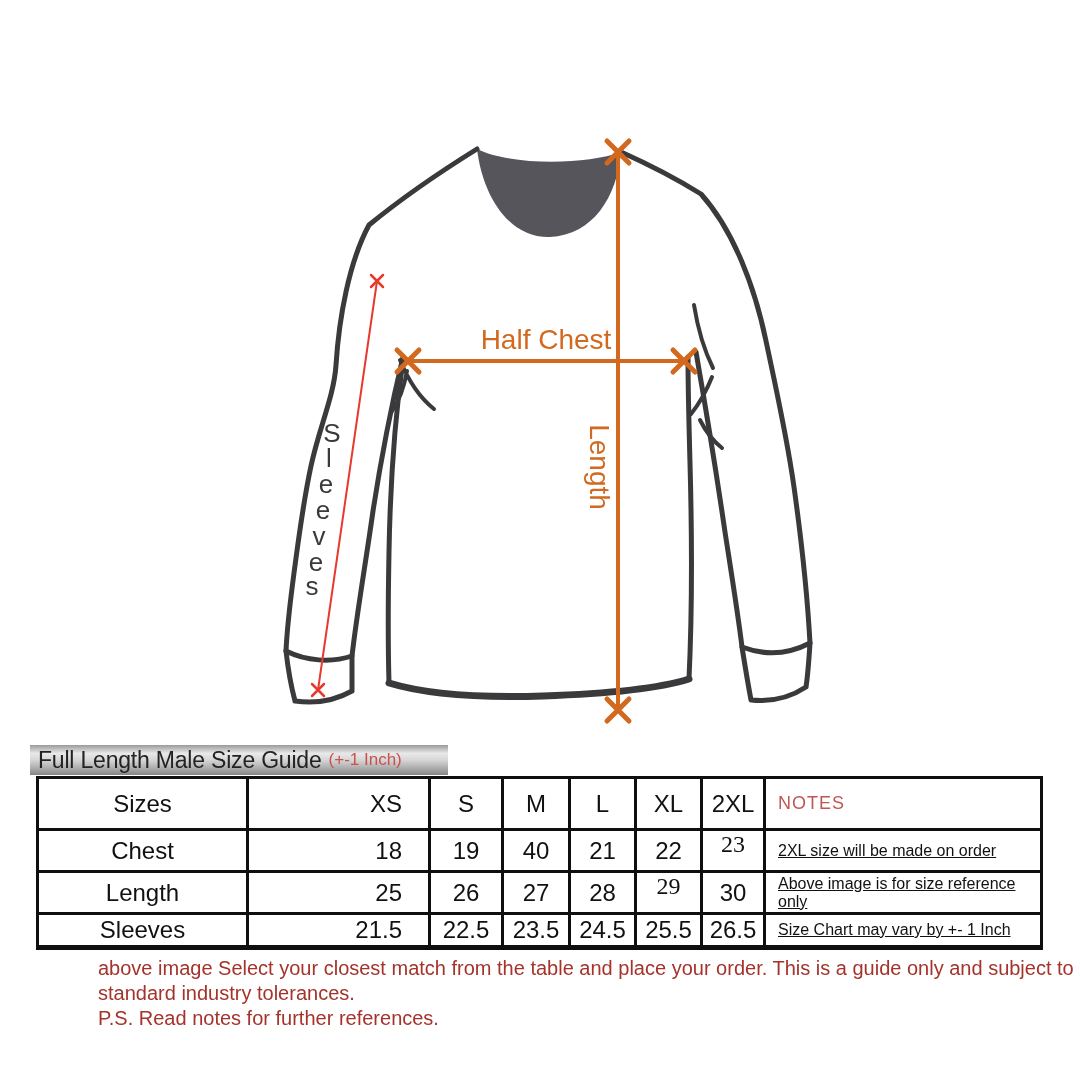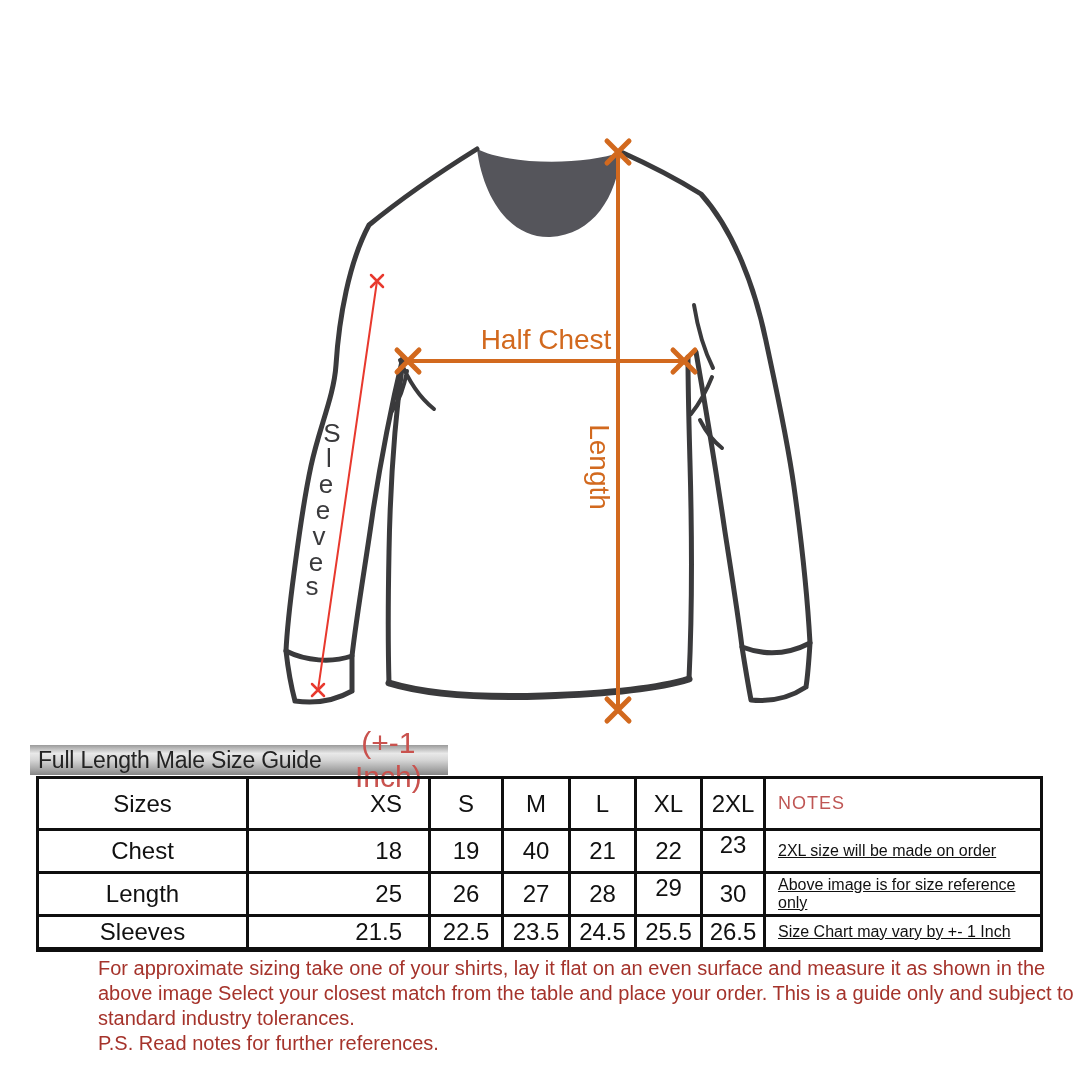--- a/index.html
+++ b/index.html
@@ -5,37 +5,37 @@
   html,body{margin:0;padding:0;background:#fff;}
   #page{position:relative;width:1080px;height:1063px;background:#ffffff;overflow:hidden;
         font-family:"Liberation Sans",sans-serif;}
   #shirt-svg{position:absolute;left:0;top:0;width:1080px;height:740px;}
 
   
   #title-bar{position:absolute;left:30px;top:745px;width:418px;height:30px;
     background:linear-gradient(to bottom,#9a9a9a 0%,#e9e9e9 28%,#d6d6d6 50%,#a8a8a8 80%,#858585 100%);
     display:flex;align-items:center;padding-left:8px;box-sizing:border-box;}
   #title-bar .t-main{font-size:23px;color:#232323;letter-spacing:-0.2px;white-space:pre;}
-  #title-bar .t-tol{font-size:30px;margin-left:7px;text-align:center;}
+  #title-bar .t-tol{font-size:17px;margin-left:7px;}
 
   
   #size-table{position:absolute;left:36px;top:776px;border-collapse:collapse;table-layout:fixed;
     width:1004px;}
   #size-table th,#size-table td{border:3px solid #0f0f0f;padding:0;box-sizing:border-box;
     font-weight:normal;color:#111;overflow:hidden;}
   #size-table{border:3px solid #0f0f0f;border-bottom-width:5px;}
   .r-head{height:52px;}
   .r-chest{height:37px;}
   .r-length{height:41px;}
   .r-sleeves{height:34px;}
   .c-center{text-align:center;font-size:24px;}
   .c-right{text-align:right;padding-right:26px !important;font-size:24px;}
   .c-note{font-size:16px;text-align:left;padding-left:12px !important;text-decoration:underline;}
   .c-noteshead{font-size:18px;text-align:left;padding-left:12px !important;letter-spacing:1px;}
-  td.raised{padding-bottom:12px !important;}
+  td.raised{padding-bottom:12px !important;font-family:Liberation Serif, serif;}
 
   
   #footer{position:absolute;left:98px;top:956px;width:960px;font-size:20px;line-height:25px;}
   #footer div{white-space:pre;}
 </style>
 </head>
 <body>
 
 <div id="page">
 
@@ -151,19 +151,18 @@
       <td class="c-center">23.5</td>
       <td class="c-center">24.5</td>
       <td class="c-center">25.5</td>
       <td class="c-center">26.5</td>
       <td class="c-note">Size Chart may vary by +- 1 Inch</td>
     </tr>
   </tbody>
     </table>
 
   <div id="footer" style="color: rgb(165, 51, 43);">
-    <div>For approximate sizing take one of your shirts, lay it flat on an even surface and measure it as shown in the</div>
     <div>above image Select your closest match from the table and place your order. This is a guide only and subject to</div>
     <div>standard industry tolerances.</div>
     <div>P.S. Read notes for further references.</div>
   </div>
 
 </div>
 
 </body></html>

